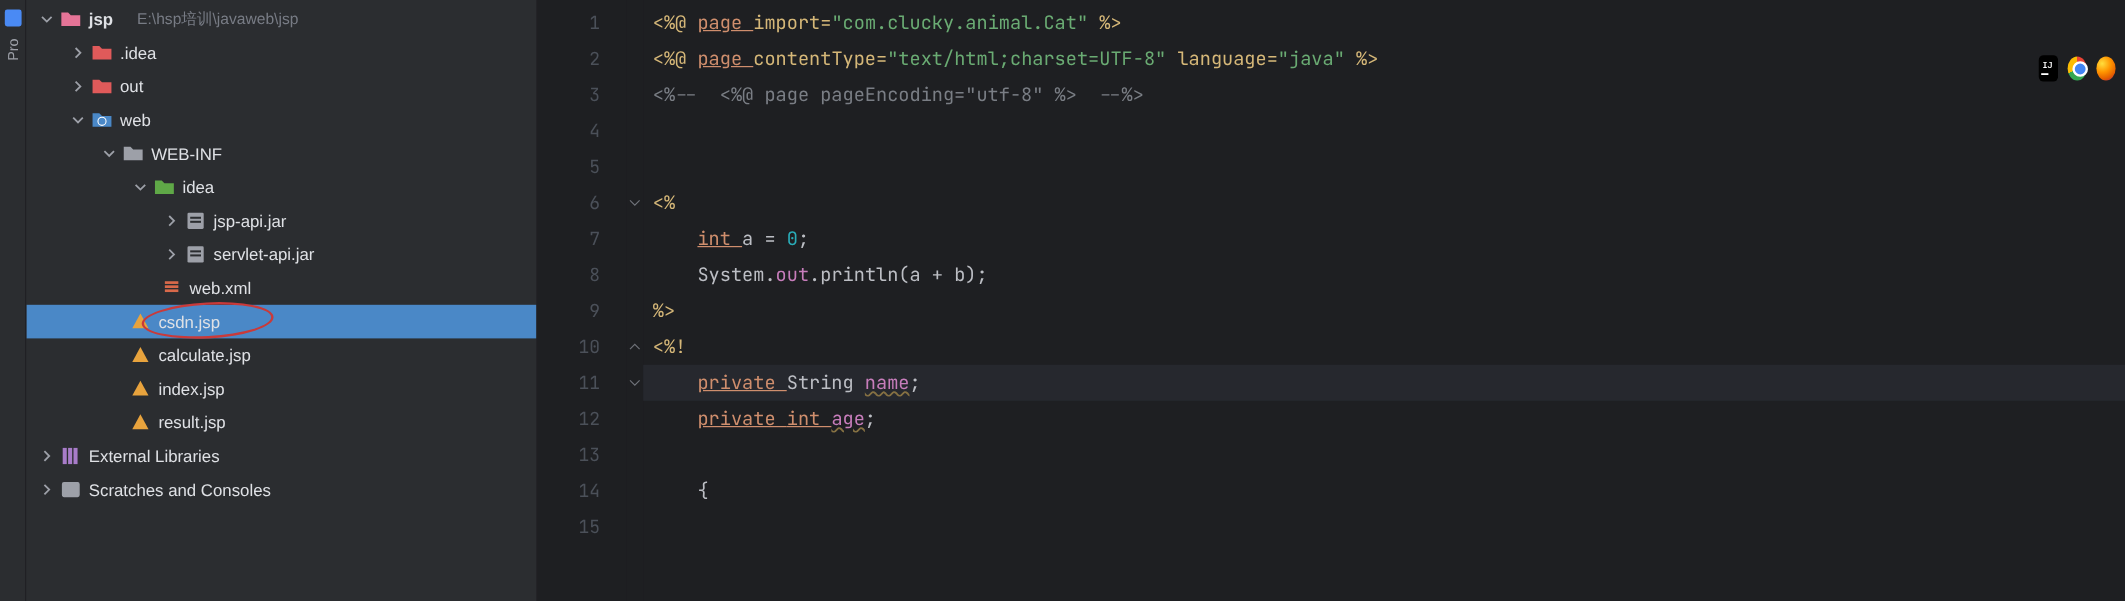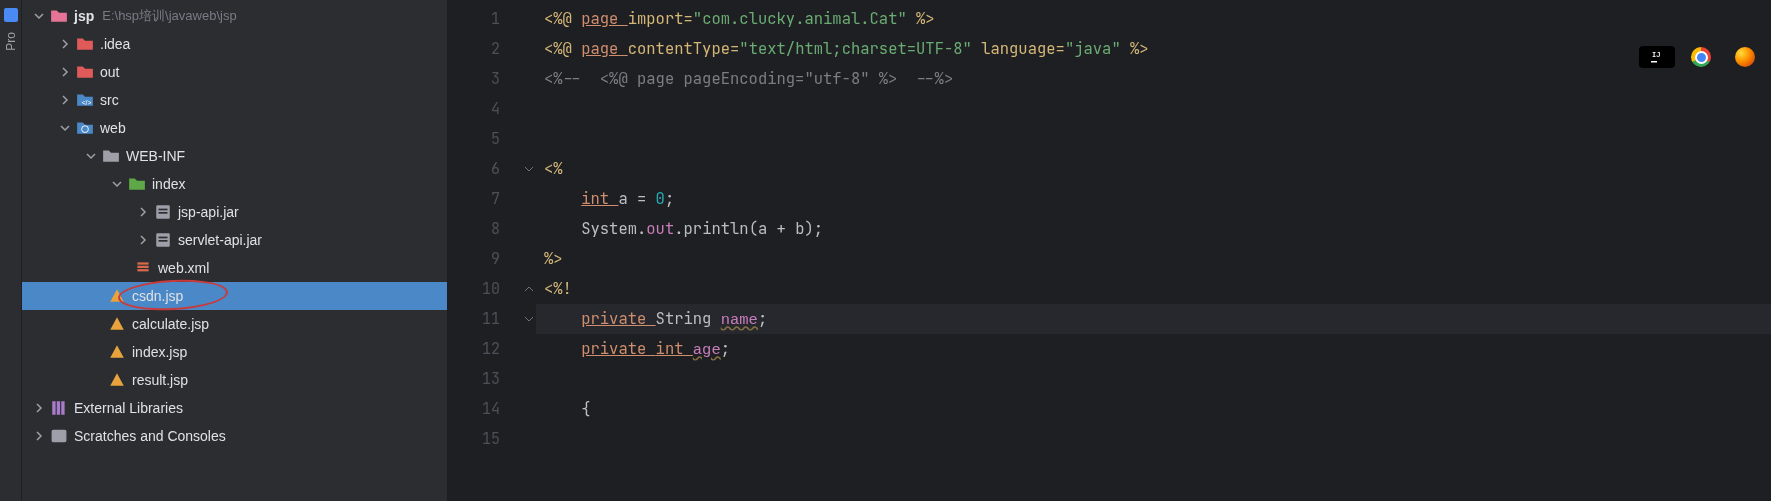--- a/index.html
+++ b/index.html
@@ -66,21 +66,21 @@
     .icon {
       width: 18px;
       height: 18px;
       margin-right: 6px;
       display: flex;
       align-items: center;
       justify-content: center;
       flex-shrink: 0;
     }
     .tree-label { font-size: 14px; text-align: right; }
-    .tree-path { color: #787c85; margin-left: 8px; font-size: 13px; }
+    .tree-path { color: #787c85; margin-left: 20px; font-size: 13px; }
     .folder-pink { fill: #e57497; }
     .folder-red { fill: #e05a5a; }
     .folder-blue { fill: #4a88c7; }
     .folder-grey { fill: #9da0a8; }
     .folder-green { fill: #5fa847; }
     .jar-icon { fill: #9da0a8; }
     .xml-icon { fill: #d8694a; }
     .jsp-icon { fill: #e8a33d; }
     .lib-icon { fill: #a87cc9; }
     .console-icon { fill: #9da0a8; }
@@ -139,31 +139,31 @@
     .code-line.hl { background: #26282e; }
     .k-dir { color: #d5b778; }
     .k-key { color: #cf8e6d; text-decoration: underline; }
     .k-str { color: #6aab73; }
     .k-normal { color: #bcbec4; }
     .k-comment { color: #7a7e85; }
     .k-num { color: #2aacb8; }
     .k-field { color: #c77dbb; }
     .k-method { color: #bcbec4; }
     .k-out { color: #c77dbb; }
-    .underline-wavy { text-decoration: underline wavy #857042; font-family: Liberation Mono, monospace; }
+    .underline-wavy { text-decoration: underline wavy #857042; }
     .toolbar-icons {
       position: absolute;
       right: 8px;
       top: 46px;
       display: flex;
       gap: 8px;
       align-items: center;
     }
     .tool-icon {
-      width: 36px;
+      width: 16px;
       height: 22px;
       border-radius: 4px;
       display: flex;
       align-items: center;
       justify-content: center;
     }
     .chrome-circle {
       width: 20px; height: 20px; border-radius: 50%;
       background: conic-gradient(#ea4335 0 120deg, #34a853 120deg 240deg, #fbbc05 240deg 360deg);
       position: relative;
@@ -226,35 +226,20 @@
         </svg>
       </span>
     <span class="icon">
         <svg viewBox="0 0 16 16">
           <path class="folder-red" d="M1 3h5l2 2h7v8H1z"></path>
         </svg>
       </span>
     <span class="tree-label">out</span>
   </div>
 
-  <div class="tree-row">
-    <span class="indent" style="width:26px"></span>
-    <span class="chevron">
-        <svg viewBox="0 0 12 12">
-          <path d="M4 2l4 4-4 4" stroke="#9da0a8" fill="none" stroke-width="1.5"></path>
-        </svg>
-      </span>
-    <span class="icon">
-        <svg viewBox="0 0 16 16">
-          <path class="folder-blue" d="M1 3h5l2 2h7v8H1z"></path>
-          <text x="5" y="12" font-size="6" fill="#fff">&lt;/&gt;</text>
-        </svg>
-      </span>
-    <span class="tree-label">src</span>
-  </div>
 
   <div class="tree-row">
     <span class="indent" style="width:26px"></span>
     <span class="chevron">
         <svg viewBox="0 0 12 12">
           <path d="M2 4l4 4 4-4" stroke="#9da0a8" fill="none" stroke-width="1.5"></path>
         </svg>
       </span>
     <span class="icon">
         <svg viewBox="0 0 16 16">
@@ -285,21 +270,21 @@
     <span class="chevron">
         <svg viewBox="0 0 12 12">
           <path d="M2 4l4 4 4-4" stroke="#9da0a8" fill="none" stroke-width="1.5"></path>
         </svg>
       </span>
     <span class="icon">
         <svg viewBox="0 0 16 16">
           <path class="folder-green" d="M1 3h5l2 2h7v8H1z"></path>
         </svg>
       </span>
-    <span class="tree-label">index</span>
+    <span class="tree-label">idea</span>
   </div>
 
   <div class="tree-row">
     <span class="indent" style="width:104px"></span>
     <span class="chevron">
         <svg viewBox="0 0 12 12">
           <path d="M4 2l4 4-4 4" stroke="#9da0a8" fill="none" stroke-width="1.5"></path>
         </svg>
       </span>
     <span class="icon">

